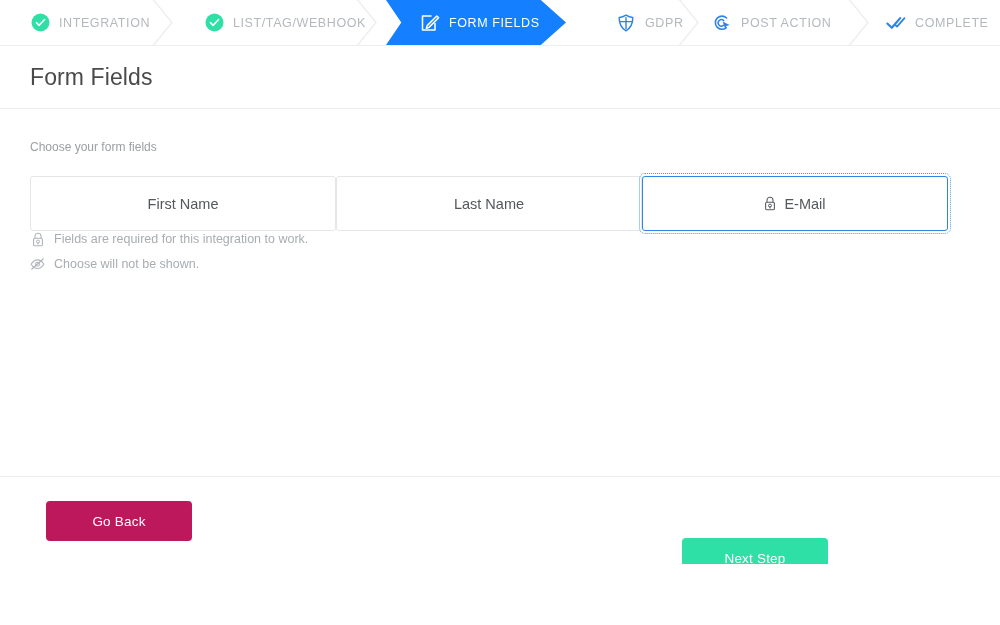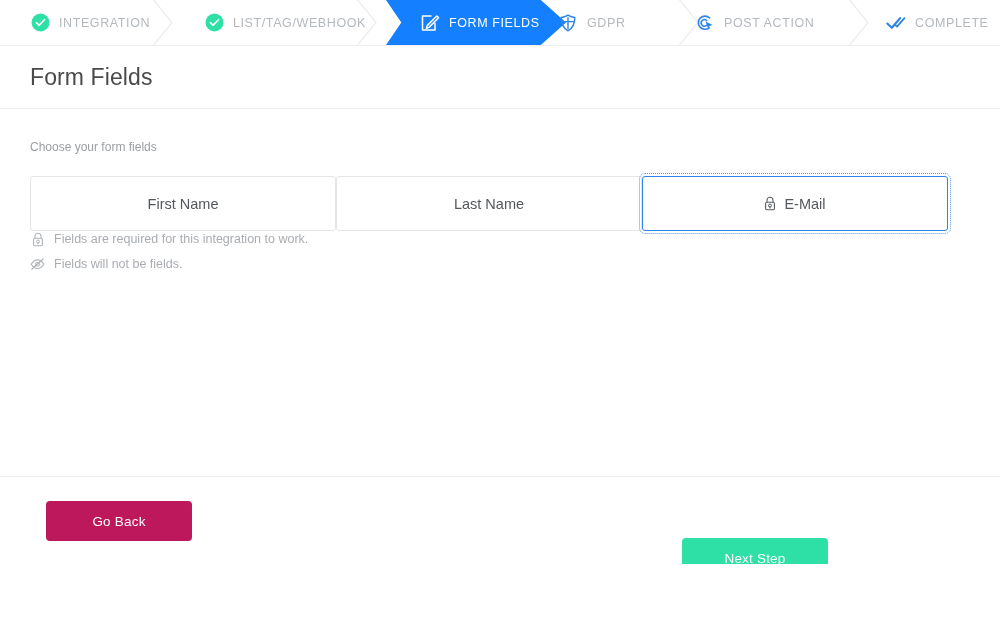--- a/index.html
+++ b/index.html
@@ -236,31 +236,31 @@
       <span class="ico">
         <svg width="20" height="20" viewBox="0 0 20 20">
           <path d="M2.5 6 L2.5 17 L15 17 L15 10.5" fill="none" stroke="#ffffff" stroke-width="1.5" stroke-linecap="round" stroke-linejoin="round"></path>
           <path d="M2.5 6 L2.5 3 L11 3" fill="none" stroke="#ffffff" stroke-width="1.5" stroke-linecap="round" stroke-linejoin="round"></path>
           <path d="M7.2 12.6 L16.8 3.0 L18.6 4.8 L9 14.4 L6.4 15.2 Z" fill="none" stroke="#ffffff" stroke-width="1.5" stroke-linejoin="round"></path>
         </svg>
       </span>
       <span class="lbl">FORM FIELDS</span>
     </div>
 
-    <div class="step" style="left:558px">
+    <div class="step" style="left:616px">
       <span class="ico">
         <svg width="20" height="20" viewBox="0 0 20 20">
           <path d="M10 2.2 C7.4 3.9 5.2 4.4 3.2 4.5 C3.2 10.5 4.6 14.8 10 17.8 C15.4 14.8 16.8 10.5 16.8 4.5 C14.8 4.4 12.6 3.9 10 2.2 Z" fill="none" stroke="#2f84e8" stroke-width="1.5" stroke-linejoin="round"></path>
           <path d="M10 4.2 L10 16.2 M4 8.6 L16 8.6" stroke="#2f84e8" stroke-width="1.4"></path>
         </svg>
       </span>
       <span class="lbl">GDPR</span>
     </div>
 
-    <div class="step" style="left:695px">
+    <div class="step" style="left:712px">
       <span class="ico">
         <svg width="20" height="20" viewBox="0 0 20 20">
           <path d="M14.6 5.0 A6.6 6.6 0 1 0 14.2 14.8" fill="none" stroke="#2f84e8" stroke-width="1.6" stroke-linecap="round"></path>
           <path d="M11.7 7.6 A3.2 3.2 0 1 0 11.4 12.3" fill="none" stroke="#2f84e8" stroke-width="1.5" stroke-linecap="round"></path>
           <path d="M10.6 8.6 L17.6 12.0 L14.4 13.1 L13.3 16.3 Z" fill="#2f84e8"></path>
         </svg>
       </span>
       <span class="lbl">POST ACTION</span>
     </div>
 
@@ -321,21 +321,21 @@
       </div>
 
       <div class="legend-row">
         <span class="lico">
           <svg width="16" height="14" viewBox="0 0 16 14">
             <path d="M1.2 7.2 C3.4 3.8 6.0 2.6 8.0 2.6 C10.0 2.6 12.6 3.8 14.8 7.2 C12.6 10.6 10.0 11.8 8.0 11.8 C6.0 11.8 3.4 10.6 1.2 7.2 Z" fill="none" stroke="#b0b4b8" stroke-width="1.1"></path>
             <circle cx="8" cy="7.2" r="2.1" fill="none" stroke="#b0b4b8" stroke-width="1.1"></circle>
             <path d="M2.0 12.4 L14.0 1.6" stroke="#b0b4b8" stroke-width="1.3" stroke-linecap="round"></path>
           </svg>
         </span>
-        <span class="ltxt">Fields will not be fields.</span>
+        <span class="ltxt">Choose will not be shown.</span>
       </div>
     </div>
   </div>
 
   <div class="footer">
     <button class="btn btn-back">Go Back</button>
     <button class="btn btn-next">Next Step</button>
   </div>
 
 </div>

